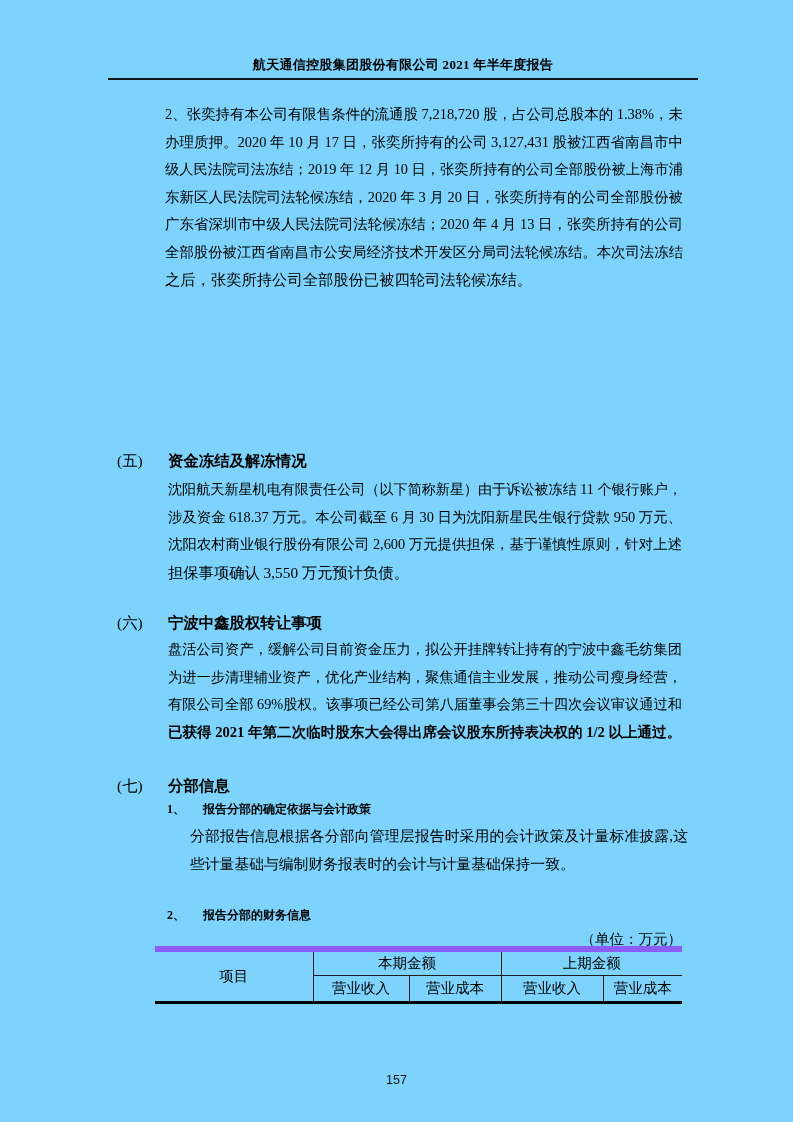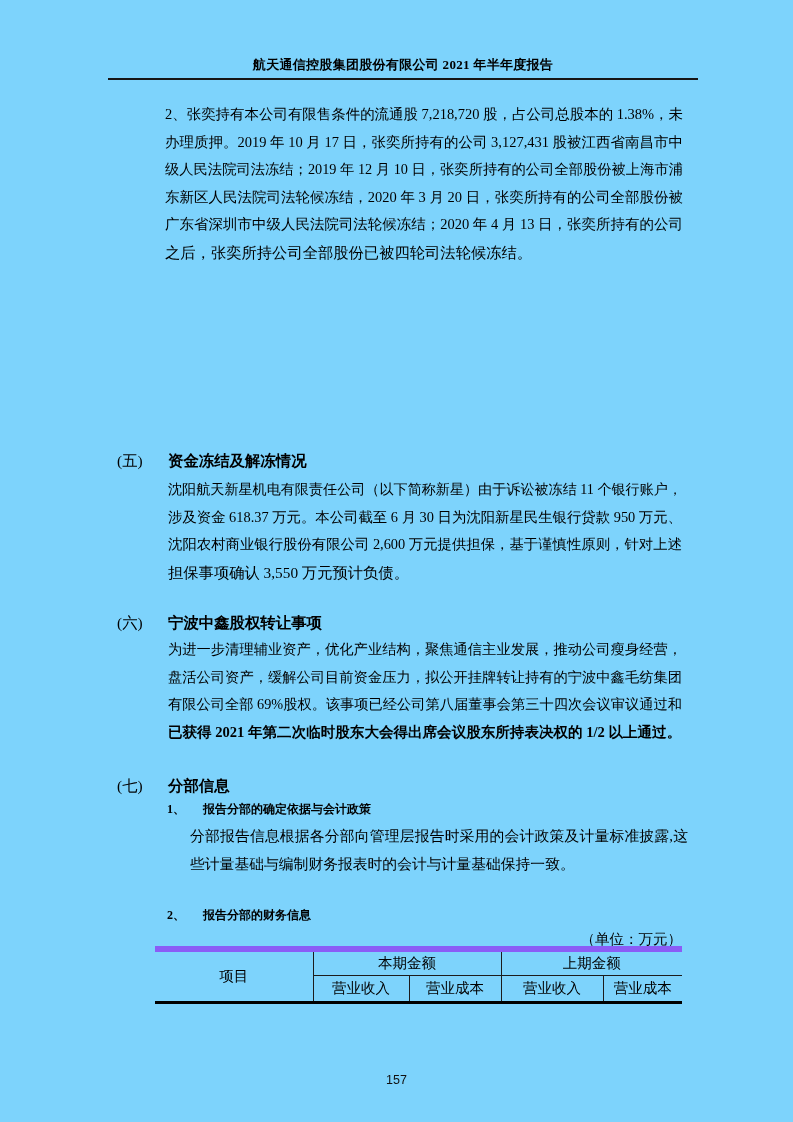--- a/index.html
+++ b/index.html
@@ -55,43 +55,44 @@
 <body>
 
 <div class="page">
 
   <div class="hdr">
     <span>航天通信控股集团股份有限公司 2021 年半年度报告</span>
   </div>
 
   <div class="tblock" id="p2">
       <div class="jline" style="font-size: 14.4624px;">2、张奕持有本公司有限售条件的流通股 7,218,720 股，占公司总股本的 1.38%，未</div>
-      <div class="jline" style="font-size: 14.4888px;">办理质押。2019 年 10 月 17 日，张奕所持有的公司 3,127,431 股被江西省南昌市中</div>
+      <div class="jline" style="font-size: 14.4888px;">办理质押。2020 年 10 月 17 日，张奕所持有的公司 3,127,431 股被江西省南昌市中</div>
       <div class="jline" style="font-size: 14.28px;">级人民法院司法冻结；2019 年 12 月 10 日，张奕所持有的公司全部股份被上海市浦</div>
       <div class="jline" style="font-size: 14.4888px;">东新区人民法院司法轮候冻结，2020 年 3 月 20 日，张奕所持有的公司全部股份被</div>
       <div class="jline" style="font-size: 14.4888px;">广东省深圳市中级人民法院司法轮候冻结；2020 年 4 月 13 日，张奕所持有的公司</div>
+      <div class="jline" style="font-size: 14.3837px;">全部股份被江西省南昌市公安局经济技术开发区分局司法轮候冻结。本次司法冻结</div>
       <div class="jline last">之后，张奕所持公司全部股份已被四轮司法轮候冻结。</div>
     </div>
 
   <div class="sec-head" id="sec5-head">
     <span class="mk">(五)</span><span class="tt">资金冻结及解冻情况</span>
   </div>
   <div class="tblock" id="sec5-body">
       <div class="jline" style="font-size: 14.0935px;">沈阳航天新星机电有限责任公司（以下简称新星）由于诉讼被冻结 11 个银行账户，</div>
       <div class="jline" style="font-size: 14.377px;">涉及资金 618.37 万元。本公司截至 6 月 30 日为沈阳新星民生银行贷款 950 万元、</div>
       <div class="jline" style="font-size: 14.377px;">沈阳农村商业银行股份有限公司 2,600 万元提供担保，基于谨慎性原则，针对上述</div>
       <div class="jline last">担保事项确认 3,550 万元预计负债。</div>
     </div>
 
   <div class="sec-head" id="sec6-head">
     <span class="mk">(六)</span><span class="tt">宁波中鑫股权转让事项</span>
   </div>
   <div class="tblock" id="sec6-body">
+      <div class="jline" style="font-size: 14.2726px;">盘活公司资产，缓解公司目前资金压力，拟公开挂牌转让持有的宁波中鑫毛纺集团</div>
       <div class="jline" style="font-size: 14.2726px;">为进一步清理辅业资产，优化产业结构，聚焦通信主业发展，推动公司瘦身经营，</div>
-      <div class="jline" style="font-size: 14.2726px;">盘活公司资产，缓解公司目前资金压力，拟公开挂牌转让持有的宁波中鑫毛纺集团</div>
       <div class="jline" style="font-size: 14.2467px;">有限公司全部 69%股权。该事项已经公司第八届董事会第三十四次会议审议通过和</div>
       <div class="jline last" style="font-size: 14.5633px; font-weight: bold;">已获得 2021 年第二次临时股东大会得出席会议股东所持表决权的 1/2 以上通过。</div>
     </div>
 
   <div class="sec-head" id="sec7-head">
     <span class="mk">(七)</span><span class="tt">分部信息</span>
   </div>
 
   <div class="sub-head" id="sub1-head">
     <span class="mk">1、</span><span>报告分部的确定依据与会计政策</span>

